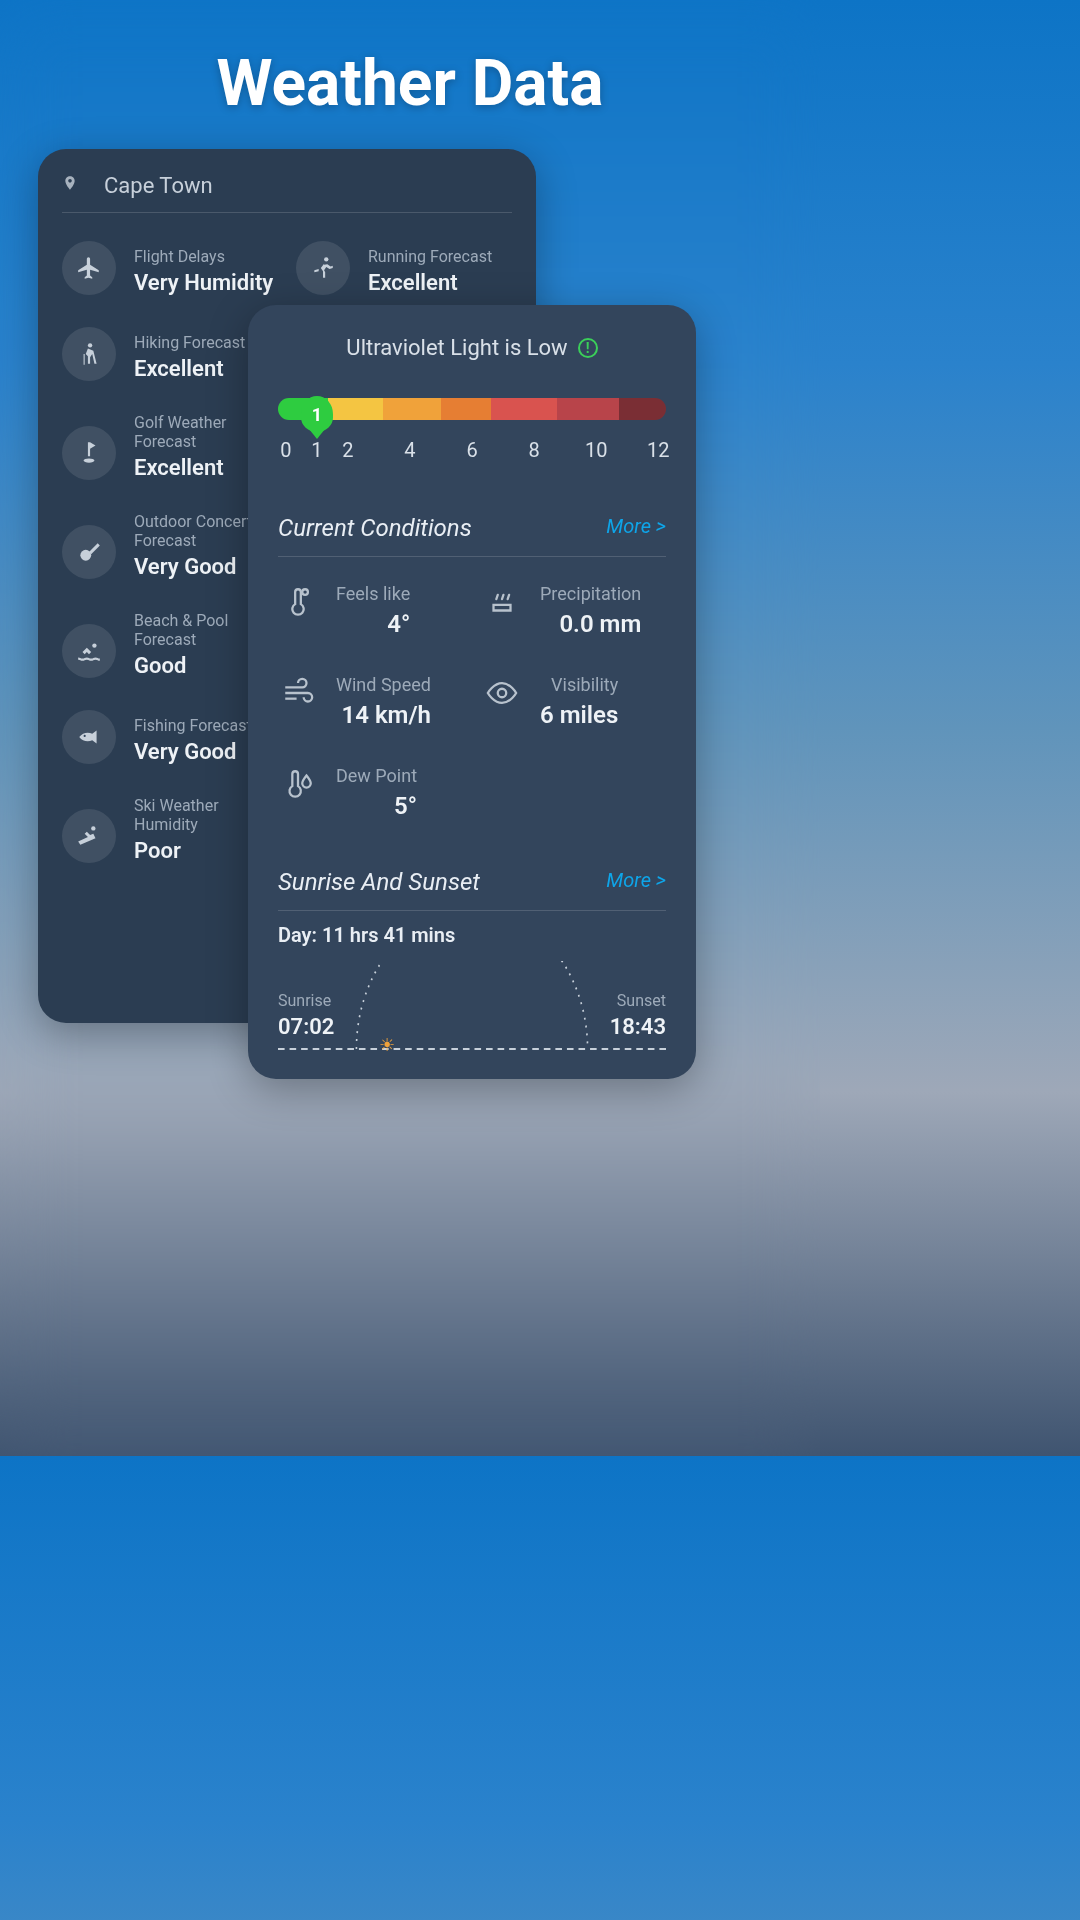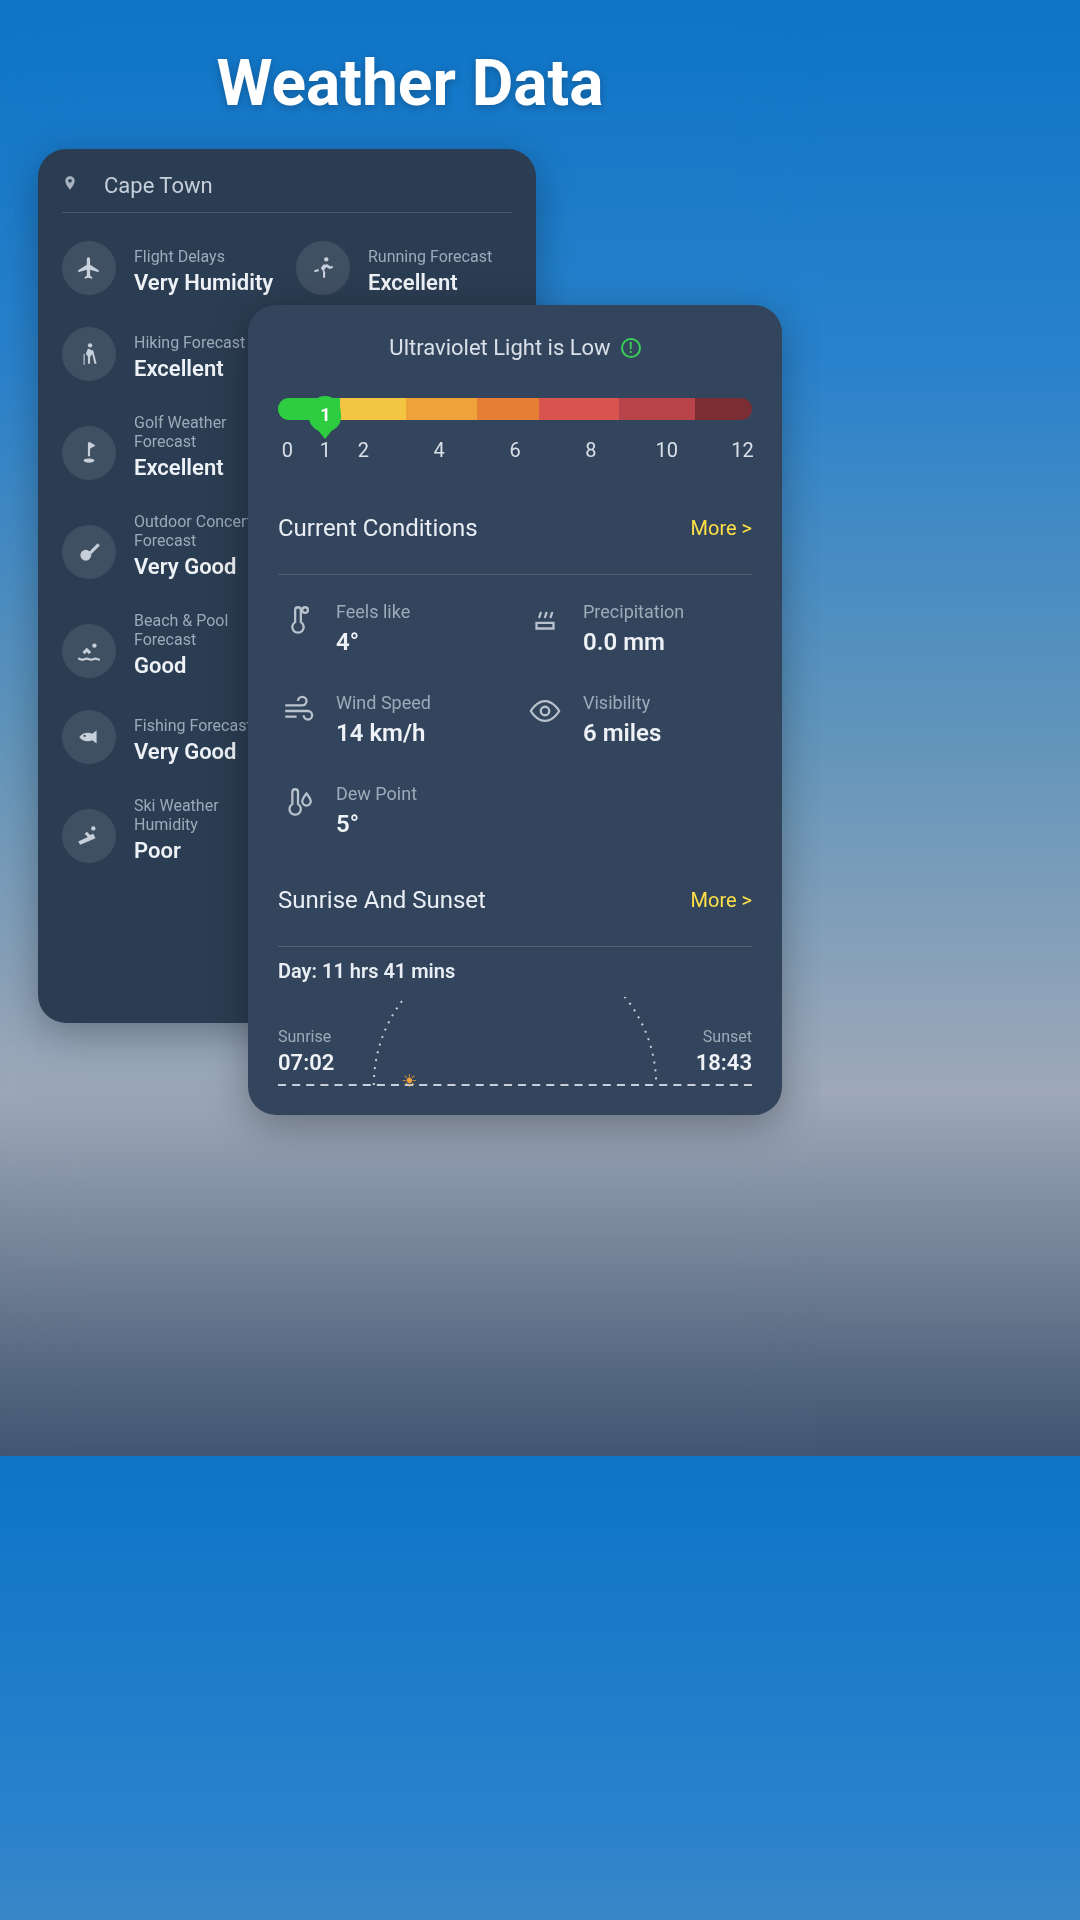--- a/index.html
+++ b/index.html
@@ -84,21 +84,21 @@
 }
 .act-text .act-value {
   font-size: 22px;
   font-weight: 600;
   color: #eef2f6;
 }
 .card-front {
   position: absolute;
   top: 180px;
   left: 248px;
-  width: 534px;
+  width: 448px;
   padding: 30px 30px 40px 30px;
   background: #33455c;
 }
 .uv-title {
   text-align: center;
   font-size: 22px;
   color: #d9e0e8;
   display: flex;
   justify-content: center;
   align-items: center;
@@ -160,43 +160,44 @@
   bottom: -7px;
   left: 50%;
   transform: translateX(-50%);
   border-left: 8px solid transparent;
   border-right: 8px solid transparent;
   border-top: 10px solid #2ecc40;
 }
 .section-header {
   display: flex;
   justify-content: space-between;
-  align-items: center;
   margin-top: 44px;
   border-bottom: 1px solid rgba(255,255,255,0.15);
-  padding-bottom: 32px;
+  padding-bottom: 14px;
+  font-style: italic;
 }
 .section-header .sh-title {
   font-size: 24px;
   color: #e9eef4;
 }
 .section-header .sh-more {
   font-size: 20px;
-  color: #fde047;
+  color: #0ea5e9;
 }
 .cond-grid {
   display: grid;
   grid-template-columns: 1fr 1fr;
   gap: 36px 20px;
   padding-top: 26px;
 }
 .cond {
   display: flex;
   gap: 18px;
   align-items: flex-start;
+  text-align: right;
 }
 .cond-icon {
   width: 40px;
   display: flex;
   justify-content: center;
   color: #c7d0da;
   opacity: 0.9;
   padding-top: 2px;
 }
 .cond-icon svg { width: 34px; height: 34px; fill: none; stroke: #c7d0da; stroke-width: 1.6; }

